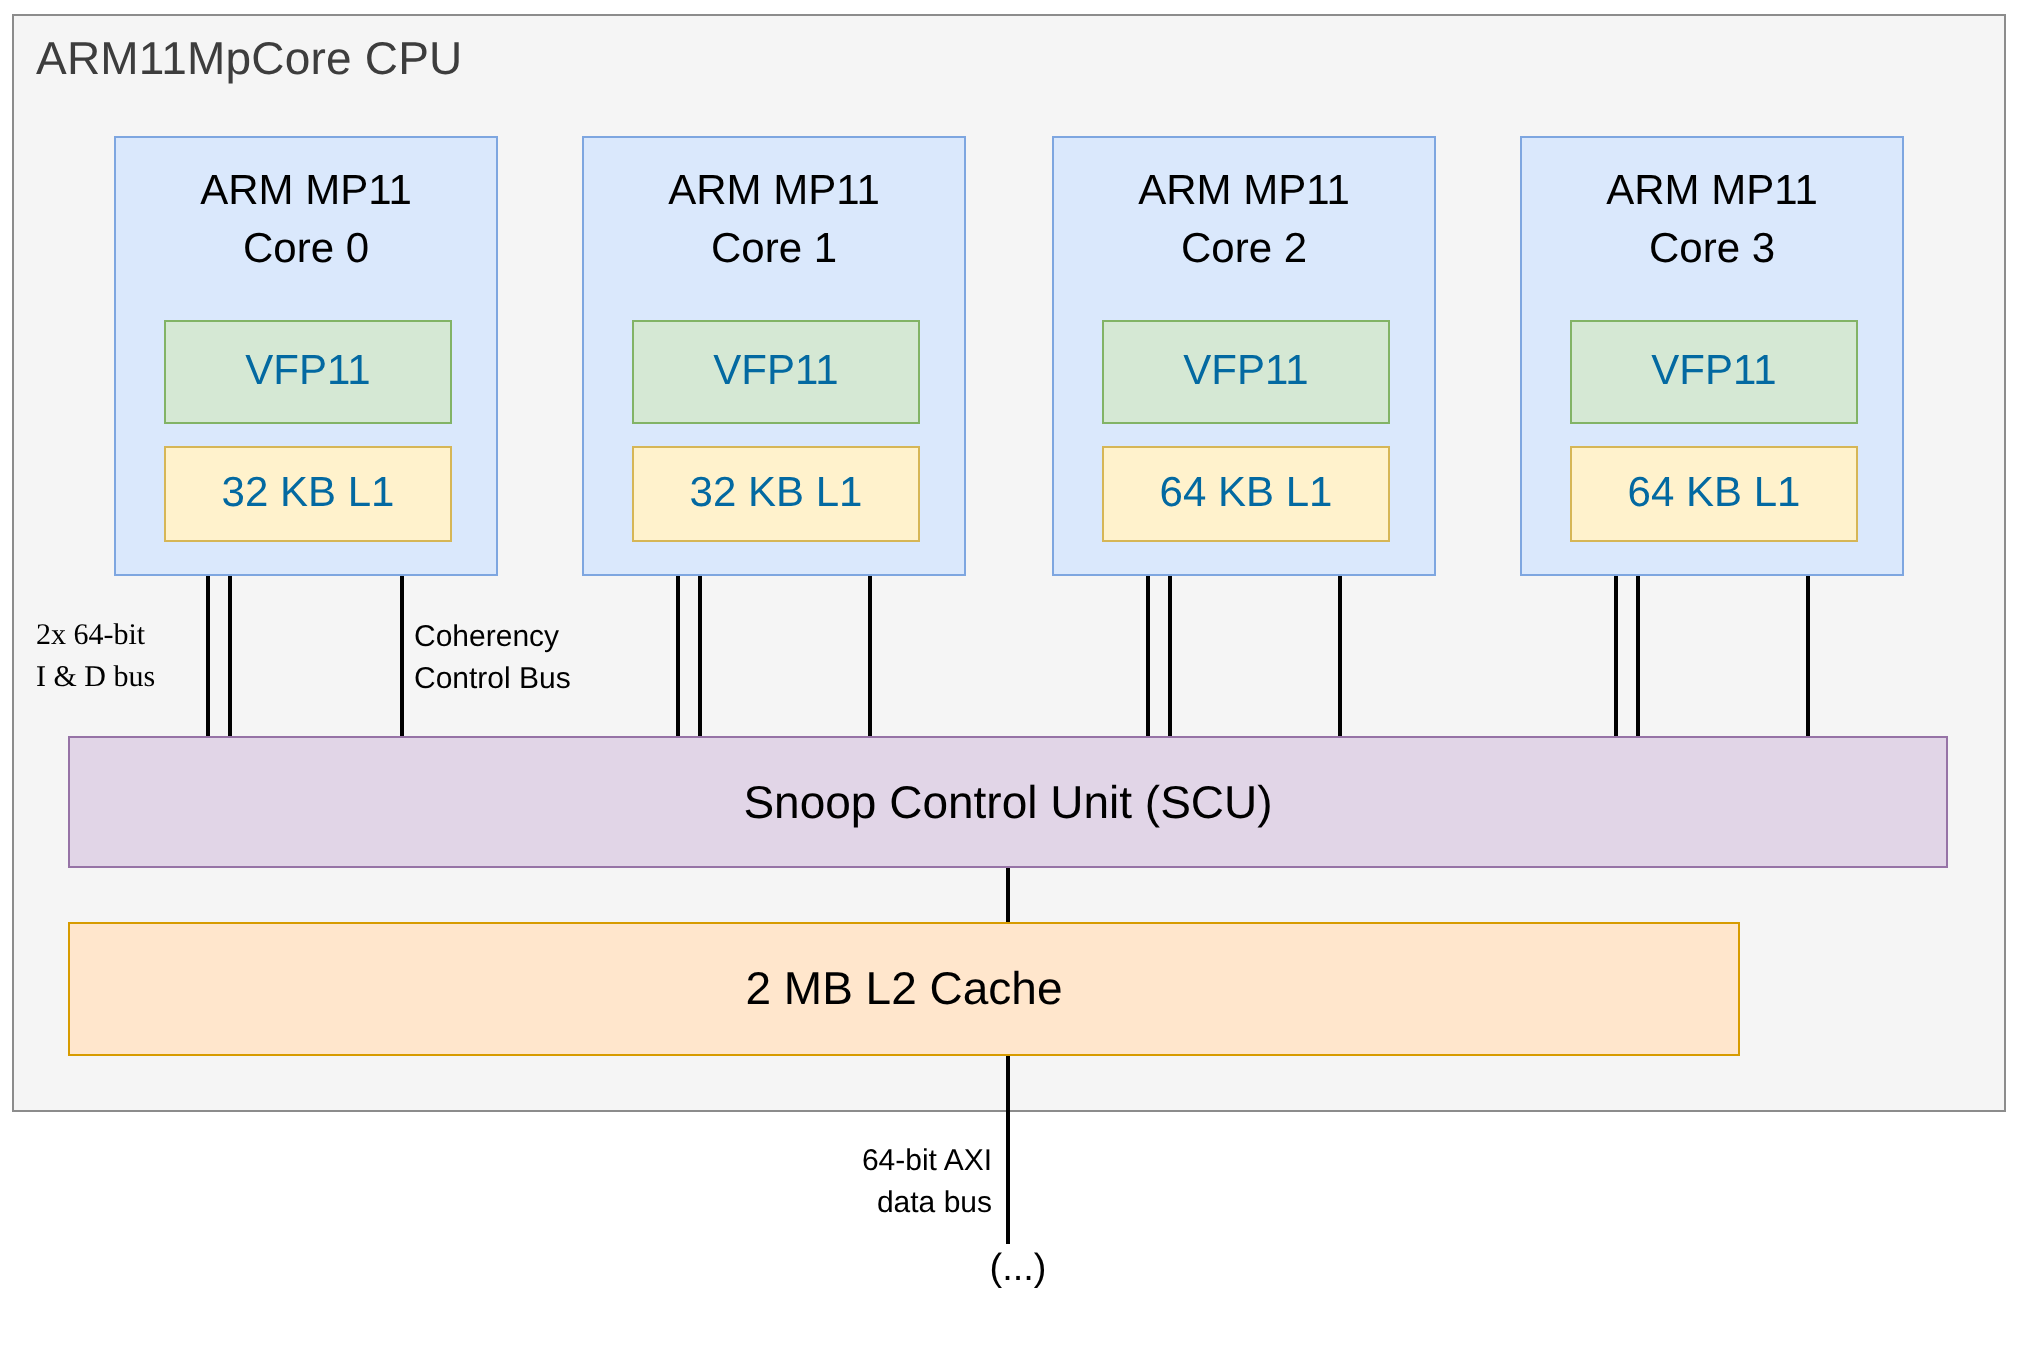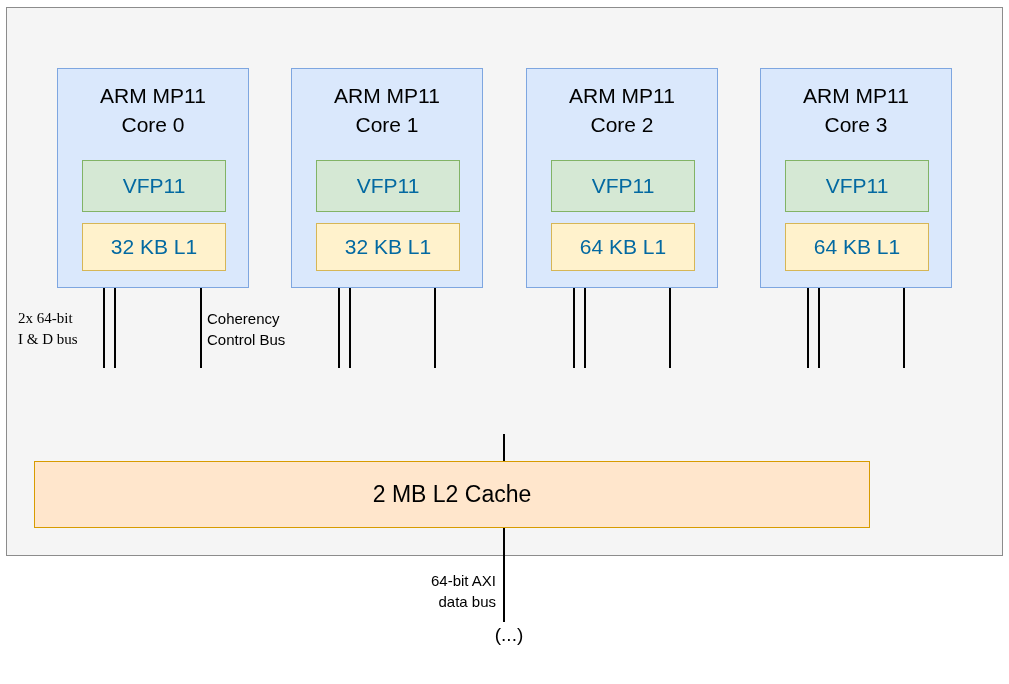--- a/index.html
+++ b/index.html
@@ -169,20 +169,21 @@
     color: #000000;
     white-space: nowrap;
   }
 </style>
 </head>
 <body>
 
 <div id="canvas">
 
   <div class="cpu-frame"></div>
+  <div class="cpu-frame-title">ARM11MpCore CPU</div>
 
   <div class="core" style="left:57px;">
     <div class="core-title">ARM MP11
 Core 0</div>
     <div class="subbox vfp">VFP11</div>
     <div class="subbox l1">32 KB L1</div>
   </div>
 
   <div class="core" style="left:291px;">
     <div class="core-title">ARM MP11
@@ -219,20 +220,21 @@
 
   <div class="vline" style="left:807px; top:288px; height:80px;"></div>
   <div class="vline" style="left:818px; top:288px; height:80px;"></div>
   <div class="vline" style="left:903px; top:288px; height:80px;"></div>
 
   <div class="bus-label" style="left:18px; top:308px;font-family:Liberation Serif, serif;">2x 64-bit
 I &amp; D bus</div>
   <div class="bus-label" style="left:207px; top:308px;">Coherency
 Control Bus</div>
 
+  <div class="scu">Snoop Control Unit (SCU)</div>
 
   <div class="vline" style="left:503px; top:434px; height:27px;"></div>
 
   <div class="l2">2 MB L2 Cache</div>
 
   <div class="vline" style="left:503px; top:528px; height:94px;"></div>
   <div class="axi-label">64-bit AXI
 data bus</div>
   <div class="ellipsis">(...)</div>
 

